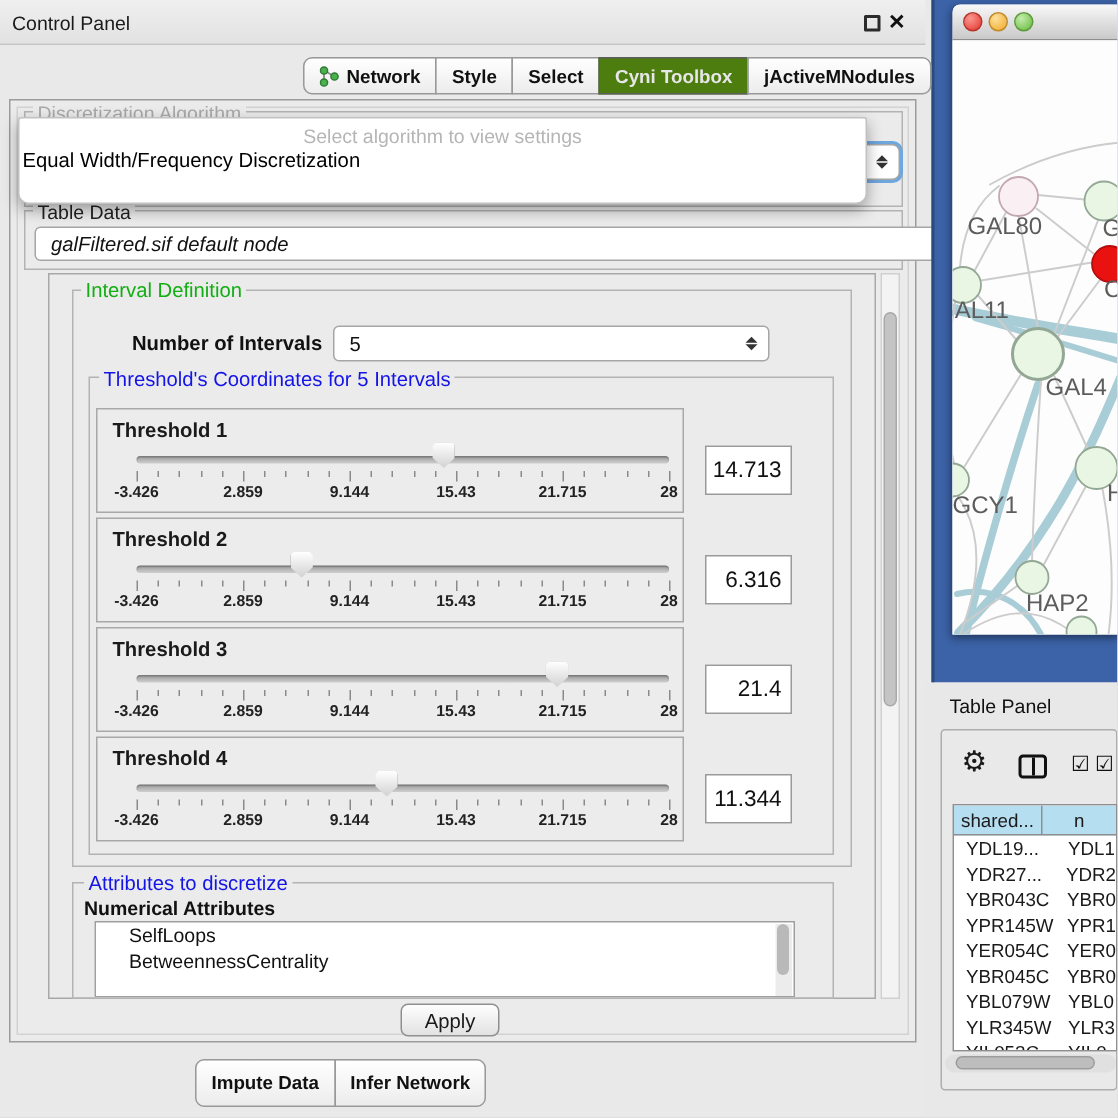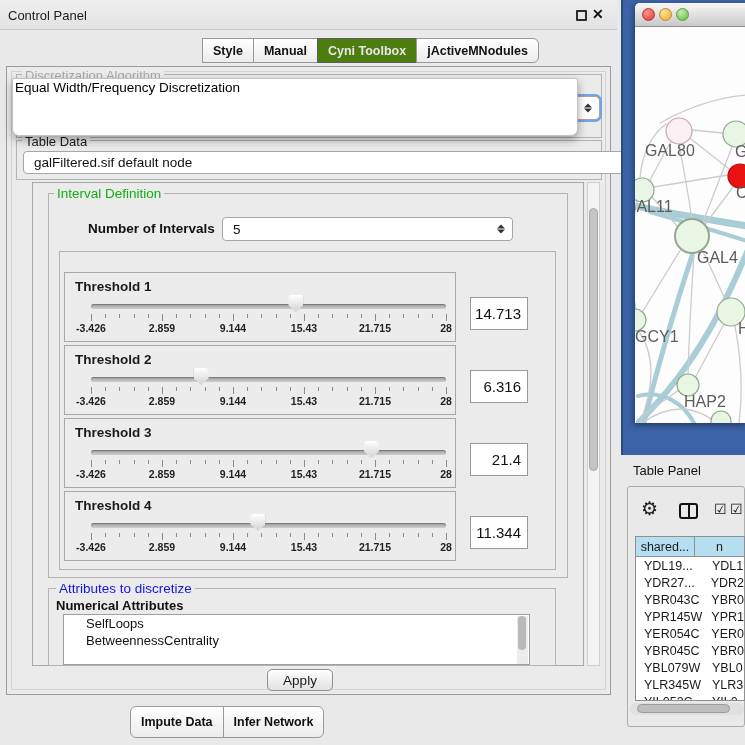--- a/index.html
+++ b/index.html
@@ -123,25 +123,35 @@
 
 <div id="root">
 
   <div class="cp-header">
     <span class="cp-title">Control Panel</span>
     <span class="float-icon"></span>
     <span class="close-icon">✕</span>
   </div>
 
   <div class="tabrow" id="top-tabs">
+      <div class="ttab first">
+        <svg width="13" height="14" viewBox="0 0 13 14">
+          <line x1="3" y1="3" x2="3" y2="11" stroke="#8a8a8a" stroke-width="1.2"></line>
+          <line x1="3" y1="3" x2="10" y2="7" stroke="#8a8a8a" stroke-width="1.2"></line>
+          <circle cx="3" cy="3" r="2.4" fill="#49b24f" stroke="#2f7c34"></circle>
+          <circle cx="3" cy="11" r="2.4" fill="#49b24f" stroke="#2f7c34"></circle>
+          <circle cx="10" cy="7" r="2.4" fill="#49b24f" stroke="#2f7c34"></circle>
+        </svg>
+        <span>Network</span>
+      </div>
       <div class="ttab">
         <span>Style</span>
       </div>
       <div class="ttab">
-        <span>Manual</span>
+        <span>Select</span>
       </div>
       <div class="ttab selected">
         <span>Cyni Toolbox</span>
       </div>
       <div class="ttab last">
         <span>jActiveMNodules</span>
       </div>
     </div>
 
   <div class="outer-panel"></div>
@@ -150,21 +160,21 @@
   <div class="groupbox" style="left:16px; top:74px; width:586px; height:64px;"></div>
   <span class="grouptitle g-dim" style="left:22px; top:68px;">Discretization Algorithm</span>
   <div class="combo algo-combo">
       <span class="spinner">
         <i class="up"></i>
         <i class="dn"></i>
       </span>
     </div>
 
   <div class="groupbox" style="left:16px; top:140px; width:586px; height:40px;">
-    <div class="combo" style="left:6px; top:10px; width:624px; height:23px;">
+    <div class="combo" style="left:6px; top:10px; width:624px; height:23px;font-style:italic;">
       <span>galFiltered.sif default node</span>
       <span class="spinner">
           <i class="up"></i>
           <i class="dn"></i>
         </span>
     </div>
   </div>
   <span class="grouptitle" style="left:22px; top:134px; color:#222;">Table Data</span>
 
   <div class="viewport"></div>
@@ -178,20 +188,21 @@
   <span class="boldlabel" style="left:88px; top:221px;">Number of Intervals</span>
   <div class="combo" style="left:222px; top:217px; width:291px; height:24px;">
     <span>5</span>
     <span class="spinner">
         <i class="up"></i>
         <i class="dn"></i>
       </span>
   </div>
 
   <div class="groupbox" style="left:59px; top:251px; width:497px; height:319px;"></div>
+  <span class="grouptitle g-blue" style="left:66px; top:245px; font-size:13.5px;">Threshold's Coordinates for 5 Intervals</span>
 
   <div id="thresholds">
       <div class="tpanel">
         <div class="t-label">Threshold 1</div>
         <div class="t-track"></div>
         <div class="t-tick" style="left: 26px; height: 7px;"></div>
         <div class="t-tick" style="left: 40.2px; height: 4px;"></div>
         <div class="t-tick" style="left: 54.4px; height: 4px;"></div>
         <div class="t-tick" style="left: 68.6px; height: 4px;"></div>
         <div class="t-tick" style="left: 82.8px; height: 4px;"></div>
@@ -471,16 +482,17 @@
             </div>
           </div>
       </div>
       <div class="hscroll">
           <div class="thumb"></div>
         </div>
     </div>
   </div>
 
   <div class="popup">
+    <div class="popup-hint">Select algorithm to view settings</div>
     <div class="popup-item">Equal Width/Frequency Discretization</div>
   </div>
 
 </div>
 
 </body></html>

